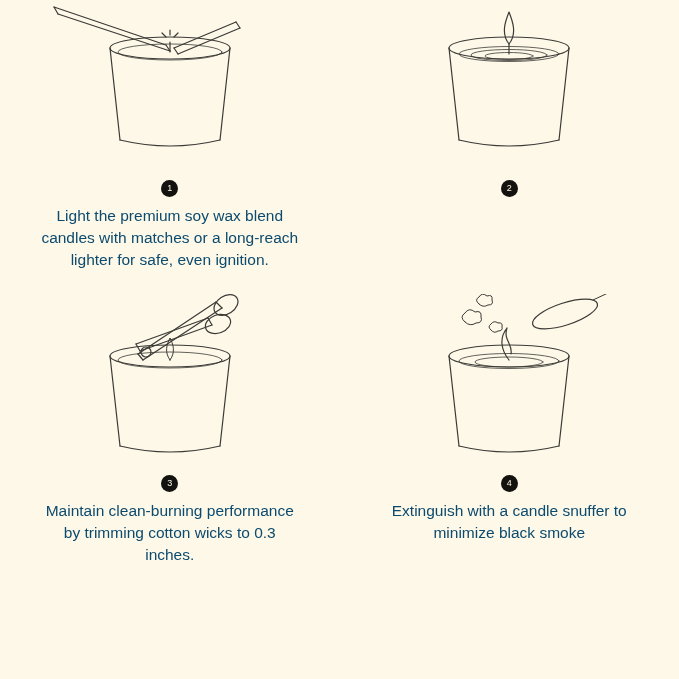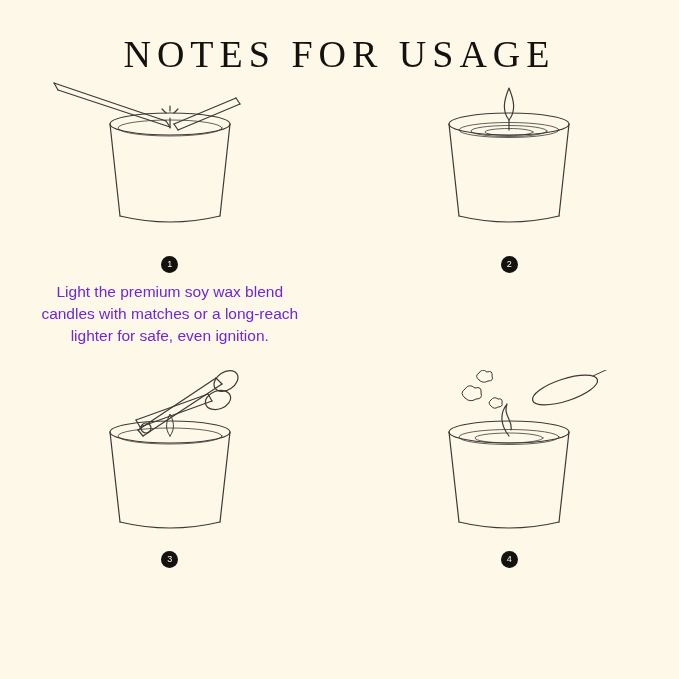--- a/index.html
+++ b/index.html
@@ -66,33 +66,32 @@
     line-height: 17px;
     text-align: center;
     font-family: "Liberation Sans", sans-serif;
     margin: 6px 0 8px 0;
     flex: none;
   }
   .caption {
     text-align: center;
     font-size: 15.5px;
     line-height: 1.42;
-    color: #6d28d9;
+    color: #0c4a6e;
     max-width: 262px;
     font-family: "Liberation Sans", sans-serif;
   }
   .cell-2 .art { height: 170px; }
   .cell-3 .art, .cell-4 .art { height: 175px; }
 </style>
 </head>
 <body>
 
 <div class="page">
 
-  <div class="title">NOTES FOR USAGE</div>
 
   <div class="grid">
 
     <div class="cell cell-1">
       <div class="art">
         <svg width="260" height="170" viewBox="0 0 260 170" fill="none" stroke="#3b3a36" stroke-width="1.2" stroke-linecap="round" stroke-linejoin="round">
 
           <ellipse cx="130" cy="44" rx="60" ry="11"></ellipse>
           <path d="M70 44 L80 136"></path>
           <path d="M190 44 L180 136"></path>
@@ -160,20 +159,21 @@
           <path d="M96 50 L100 57"></path>
           <path d="M168 24 L172 31"></path>
 
           <circle cx="106" cy="58" r="5"></circle>
 
           <ellipse cx="186" cy="11" rx="13" ry="9" transform="rotate(-33 186 11)"></ellipse>
           <ellipse cx="178" cy="30" rx="13" ry="9" transform="rotate(-20 178 30)"></ellipse>
         </svg>
       </div>
       <div class="badge">3</div>
+      <div class="caption">Maintain clean-burning performance by trimming cotton wicks to 0.3 inches.</div>
     </div>
 
     <div class="cell cell-4">
       <div class="art">
         <svg width="260" height="175" viewBox="0 0 260 175" fill="none" stroke="#3b3a36" stroke-width="1.2" stroke-linecap="round" stroke-linejoin="round">
 
           <ellipse cx="130" cy="62" rx="60" ry="11"></ellipse>
           <path d="M70 62 L80 152"></path>
           <path d="M190 62 L180 152"></path>
           <path d="M80 152 Q130 164 180 152"></path>
@@ -184,16 +184,17 @@
 
           <path d="M86 28 q-6 -5 0 -9 q4 -6 10 -1 q7 -2 6 5 q2 6 -5 6 q-6 4 -11 -1 Z" stroke-width="1"></path>
           <path d="M100 10 q-5 -4 0 -7 q3 -5 8 -1 q6 -2 5 4 q2 5 -4 5 q-5 3 -9 -1 Z" stroke-width="1"></path>
           <path d="M112 36 q-4 -3 0 -6 q3 -4 7 -1 q5 -1 4 4 q1 4 -4 4 q-4 3 -7 -1 Z" stroke-width="1"></path>
 
           <ellipse cx="186" cy="20" rx="34" ry="11" transform="rotate(-18 186 20)"></ellipse>
           <path d="M214 6 L244 -8" stroke-width="1"></path>
         </svg>
       </div>
       <div class="badge">4</div>
+      <div class="caption">Extinguish with a candle snuffer to minimize black smoke</div>
     </div>
 
   </div>
 </div>
 
 </body></html>

